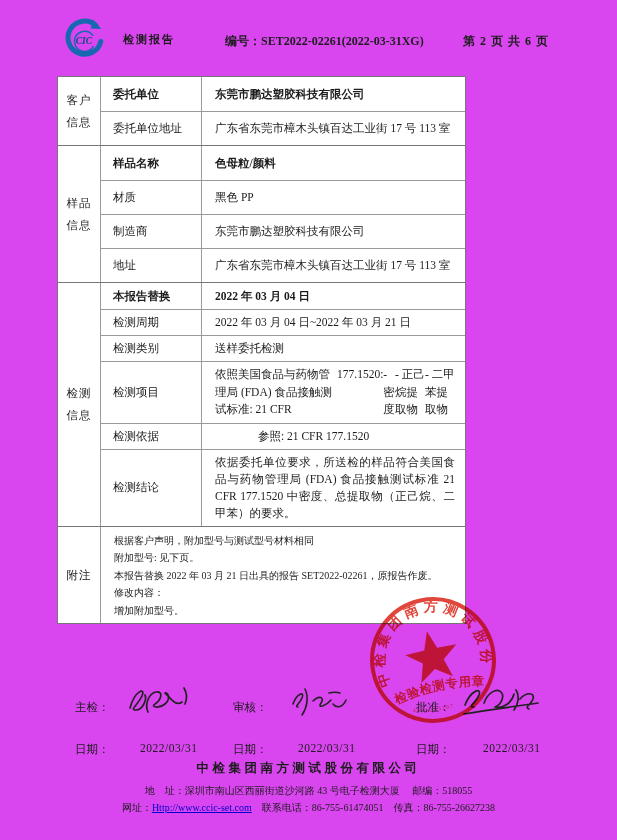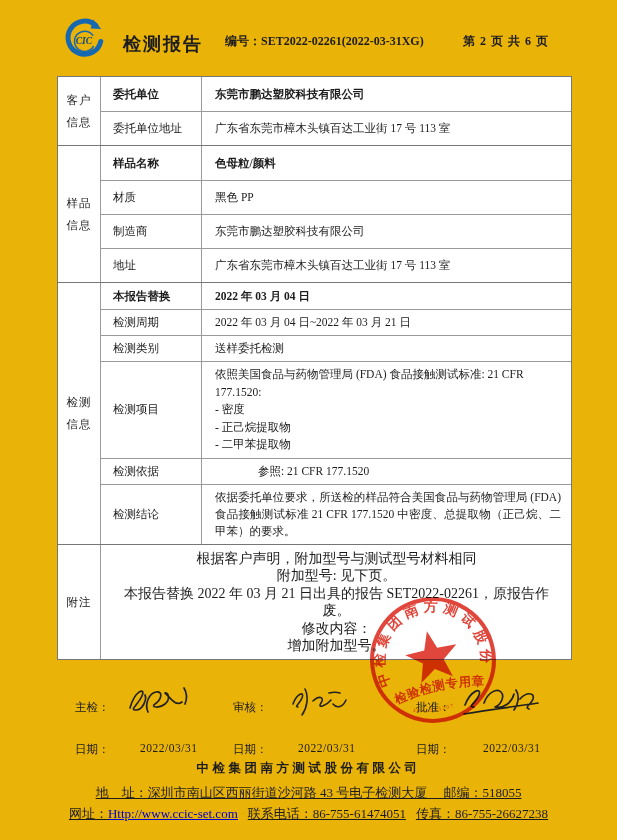--- a/index.html
+++ b/index.html
@@ -1,56 +1,56 @@
 <!DOCTYPE html>
 <html><head>
 <meta charset="utf-8">
 <style>
   * { margin:0; padding:0; box-sizing:border-box; }
   html,body { width:617px; height:840px; background:#ffffff; }
   body { font-family:"Liberation Serif","DejaVu Serif",serif; color:#1c1c1c; position:relative; overflow:hidden; }
-  .page { position:absolute; inset:0; width:617px; height:840px; background:#eab308; }
+  .page { position:absolute; inset:0; width:617px; height:840px; background:#d946ef; }
 
   
   .header { position:absolute; left:57px; top:14px; width:505px; height:52px; }
   .logo { position:absolute; left:4px; top:3px; width:46px; height:46px; }
-  .hdr-title { position:absolute; left:66px; top:18px; font-size:18px; font-weight:bold; letter-spacing:2px; }
+  .hdr-title { position:absolute; left:66px; top:18px; font-size:11px; font-weight:bold; letter-spacing:2px; }
   .hdr-no { position:absolute; left:168px; top:19px; font-size:12px; font-weight:bold; }
   .hdr-page { position:absolute; left:406px; top:19px; font-size:12px; font-weight:bold; letter-spacing:1px; }
 
   
-  .report-table { position:absolute; left:57px; top:76px; width:515px; border:1.6px solid #767676; background:#fff; }
+  .report-table { position:absolute; left:57px; top:76px; width:409px; border:1.6px solid #767676; background:#fff; }
   .section { display:flex; border-top:1.6px solid #767676; }
   .section:first-child { border-top:none; }
   .group-cell { width:43px; min-width:43px; border-right:1px solid #9a9a9a; display:flex; flex-direction:column; justify-content:center; align-items:center; font-size:11.5px; line-height:22px; letter-spacing:1px; }
   .rows { flex:1; display:flex; flex-direction:column; }
   .row { display:flex; border-top:1px solid #9a9a9a; }
   .row:first-child { border-top:none;font-weight:bold; }
   .label-cell { width:101px; min-width:101px; border-right:1px solid #9a9a9a; display:flex; align-items:center; padding:3px 4px 3px 12px; font-size:11.5px; }
   .value-cell { flex:1; display:flex; align-items:center; padding:4px 10px 4px 13px; font-size:11.5px; line-height:17px; }
-  .value-cell.multi { flex-direction:column; align-items:flex-start; justify-content:center; line-height:17.5px; }
+  .value-cell.multi { align-items:flex-start; justify-content:center; line-height:17.5px; }
   .value-cell.justify { text-align:justify; line-height:17px; }
   .h34 { min-height:34px; }
   .h26 { min-height:26px; }
   .h23 { min-height:23px;gap:43px; }
-  .note-cell { flex:1; padding:5px 12px 4px 13px; font-size:14px; line-height:17.5px;text-align:center; }
+  .note-cell { flex:1; padding:5px 12px 4px 13px; font-size:10px; line-height:17.5px; }
 
   
   .stamp { position:absolute; left:362px; top:589px; width:142px; height:142px; z-index:6; opacity:.93; mix-blend-mode:multiply; transform:rotate(-12deg); }
 
   
   .sig-label { position:absolute; font-size:11.5px; z-index:2; }
   .sig-svg { position:absolute; z-index:3; }
   .date-label { position:absolute; font-size:11.5px; }
   .date-value { position:absolute; font-size:11.5px; letter-spacing:.5px; }
 
   
   .footer { position:absolute; left:0; top:760px; width:617px; text-align:center; }
   .f-company { font-size:12.5px; font-weight:bold; letter-spacing:3.5px; margin-bottom:7px; }
-  .f-line { font-size:13px; margin-bottom:3px;text-decoration:underline; }
+  .f-line { font-size:10px; margin-bottom:3px; }
   .f-link { color:#0000cc; text-decoration:underline; }
   .f-sep { display:inline-block; width:10px; }
 </style>
 </head>
 <body>
 
 <div class="page">
 
   <div class="header">
     <svg class="logo" viewBox="0 0 48 48">

